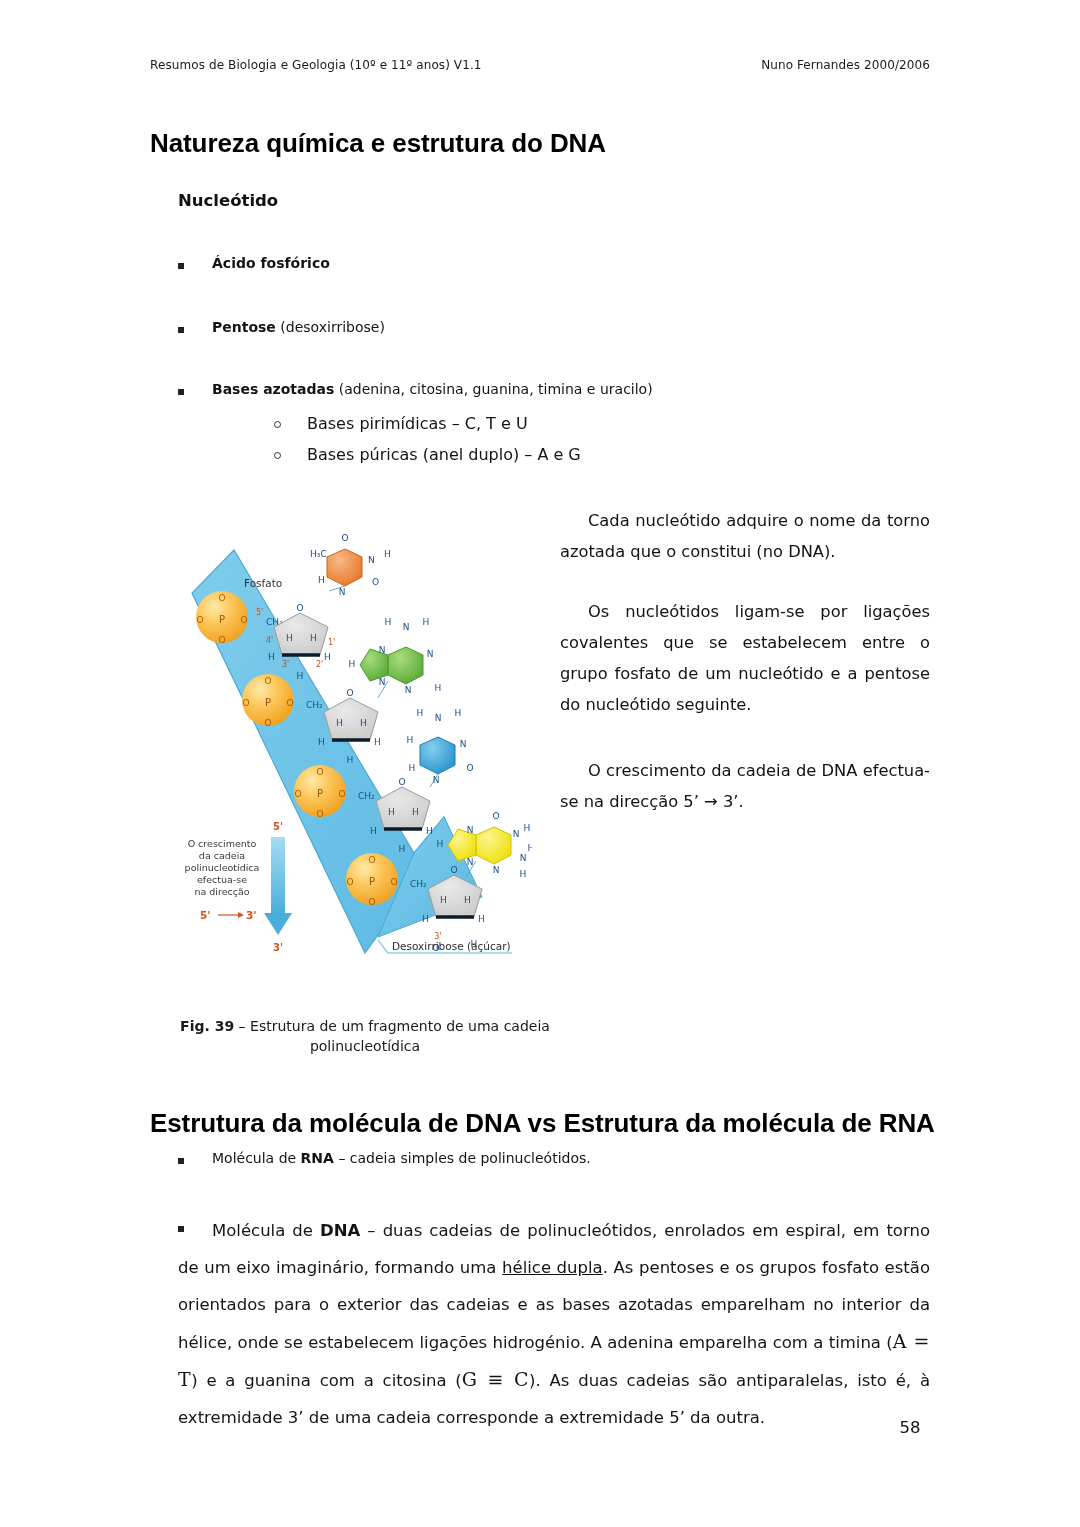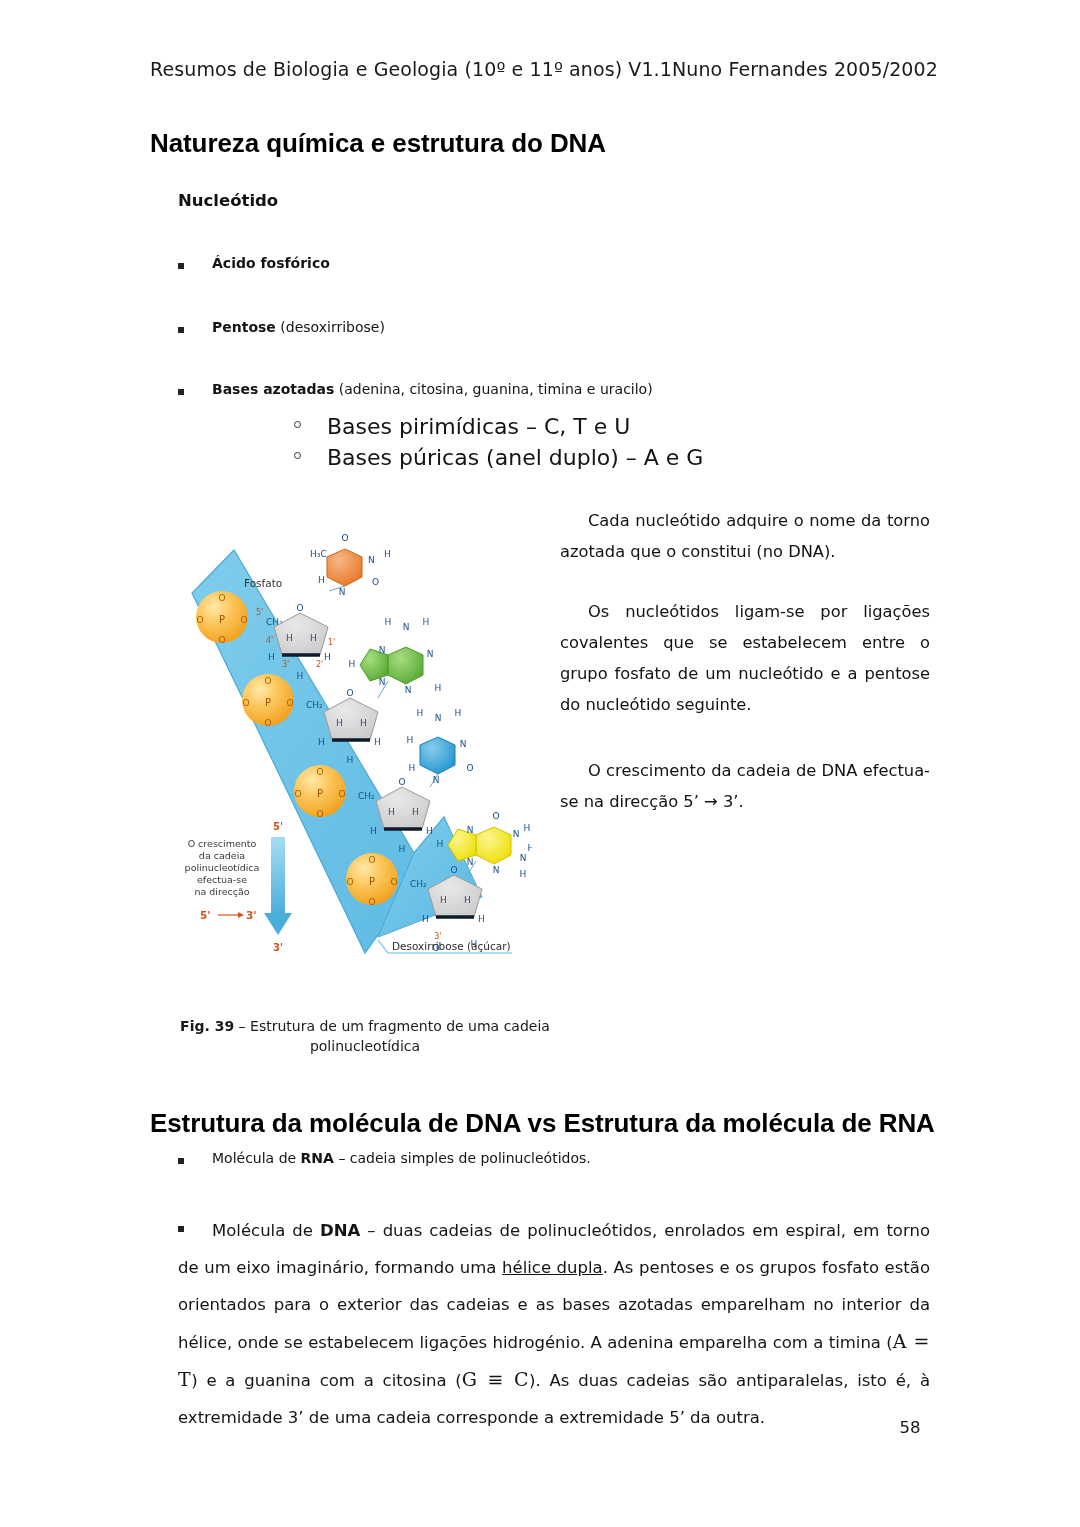--- a/index.html
+++ b/index.html
@@ -22,23 +22,24 @@
 
   
   .doc-header {
     position: absolute;
     left: 150px;
     top: 58px;
     width: 780px;
     display: flex;
     justify-content: space-between;
     align-items: baseline;
-    font-size: 19px;
+    font-size: 12px;
     color: #1a1a1a;
     letter-spacing: 0.1px;
+    gap: 32px;
   }
   .doc-header .left  { white-space: nowrap; }
   .doc-header .right { white-space: nowrap; }
 
   
   .h1 {
     position: absolute;
     left: 150px;
     font-family: "Liberation Sans", sans-serif;
     font-weight: bold;
@@ -76,22 +77,22 @@
     background: #222;
   }
   .bullet .btxt {
     display: block;
     margin-left: 34px;
   }
   .bullet b { font-weight: bold; }
 
   .subbullet {
     position: absolute;
-    left: 294px;
-    font-size: 22px;
+    left: 274px;
+    font-size: 16px;
     color: #141414;
   }
   .subbullet .ci {
     position: absolute;
     left: 0;
     top: 7px;
     width: 7px;
     height: 7px;
     border: 1.3px solid #333;
     border-radius: 50%;
@@ -189,21 +190,21 @@
     color: #141414;
   }
 </style>
 </head>
 <body>
 
 <div class="page">
 
   <div class="doc-header">
     <span class="left">Resumos de Biologia e Geologia (10º e 11º anos) V1.1</span>
-    <span class="right">Nuno Fernandes 2005/2002</span>
+    <span class="right">Nuno Fernandes 2000/2006</span>
   </div>
 
   <div class="h1" id="heading-1">Natureza química e estrutura do DNA</div>
   <div class="h2">Nucleótido</div>
 
   <div class="bullet" id="bullet-acido">
     <span class="sq"></span>
     <span class="btxt"><b>Ácido fosfórico</b><span></span></span>
   </div>
 

